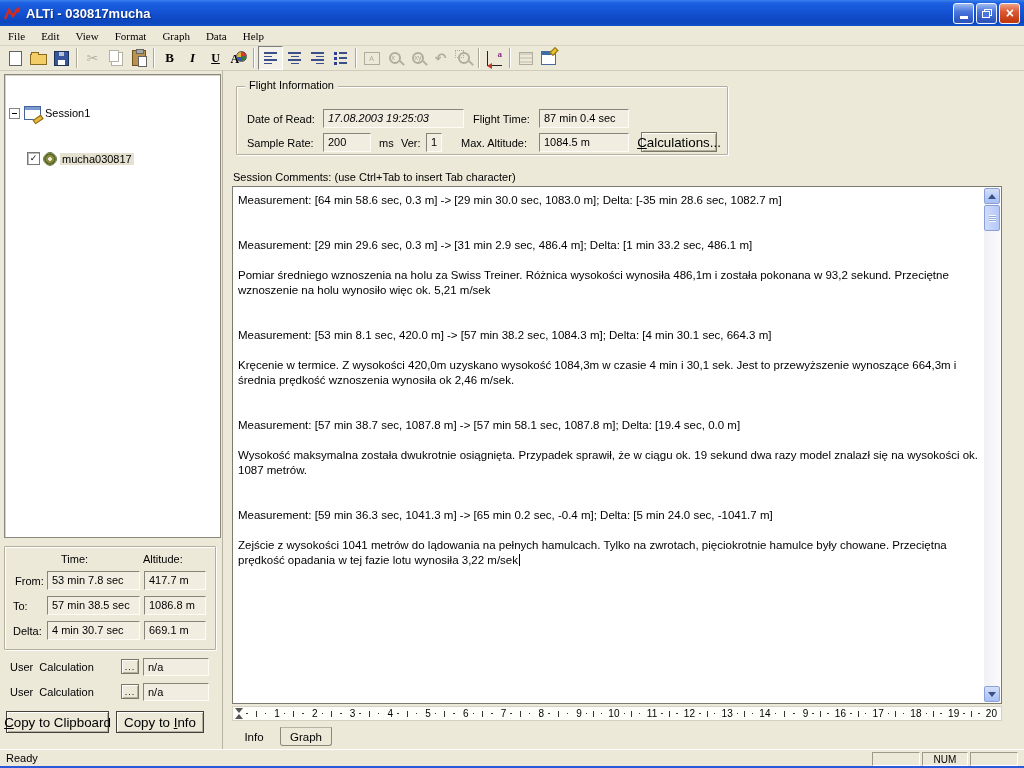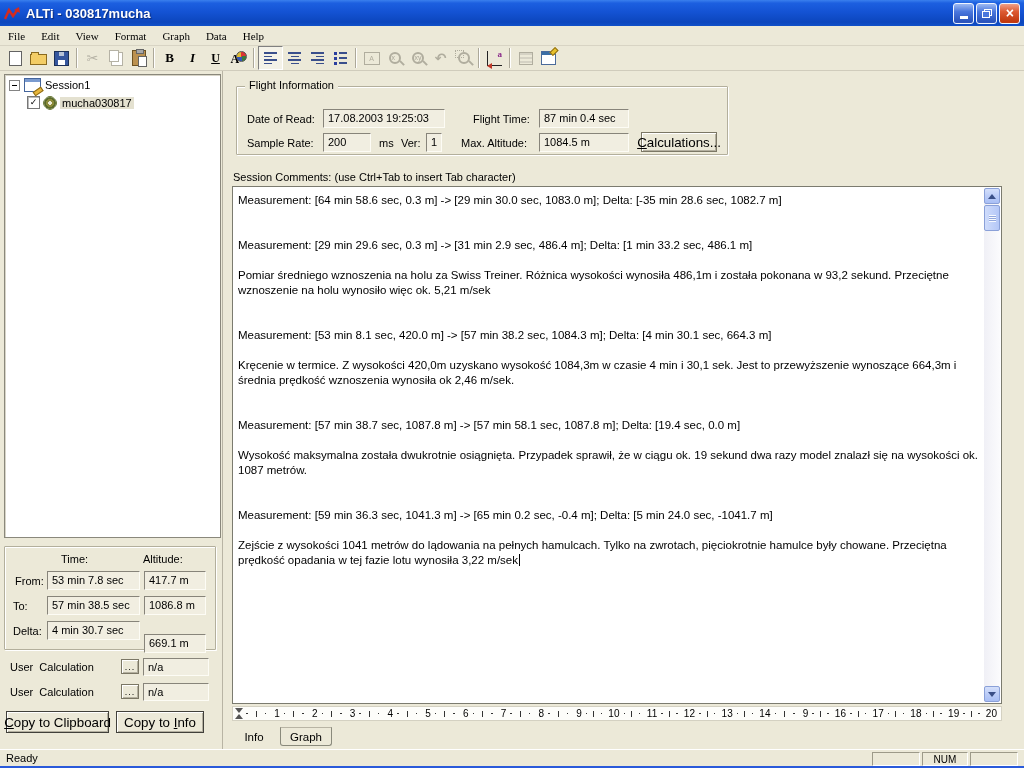--- a/index.html
+++ b/index.html
@@ -72,21 +72,21 @@
   .ic-props{position:relative;width:13px;height:12px;background:#fff;border:1px solid #4a6a9a;}
   .ic-props::before{content:"";position:absolute;left:0;top:0;right:0;height:3px;background:#3a6ea5;}
   .ic-props::after{content:"";position:absolute;right:-3px;top:-3px;width:6px;height:3px;background:#e8c22a;border:1px solid #8a6a1a;transform:rotate(-45deg);}
 
   
   .workspace{position:absolute;left:0;top:71px;width:100%;height:678px;background:#ece9d8;}
   .leftpane{position:absolute;left:0;top:71px;width:223px;height:678px;border-right:1px solid #b8b4a4;box-sizing:border-box;}
 
   .treebox{position:absolute;left:4px;top:74px;width:215px;height:462px;background:#fff;
     border:1px solid #8a887c;box-shadow:inset 1px 1px 0 #d8d5c8;}
-  .tree-row{display:flex;align-items:center;gap:4px;padding:3px 2px 1px 4px;}
+  .tree-row{display:flex;align-items:center;gap:4px;padding:3px 2px 1px 4px;margin-top:28px;}
   .tree-row.child{padding-left:22px;}
   .expbox{width:9px;height:9px;border:1px solid #848484;background:#fff;position:relative;flex:none;}
   .expbox::after{content:"";position:absolute;left:2px;top:4px;width:5px;height:1px;background:#000;}
   .ic-table{position:relative;width:15px;height:12px;background:#fff;border:1px solid #44659c;flex:none;
     background:linear-gradient(180deg,#7a9ace 0 3px,#fff 3px),repeating-linear-gradient(90deg,transparent 0 4px,#9ab0cc 4px 5px);}
   .ic-table::after{content:"";position:absolute;right:-3px;bottom:-2px;width:8px;height:2.5px;background:#e8b63a;border:1px solid #8a6a1a;transform:rotate(-35deg);}
   .cb{width:11px;height:11px;background:#fff;border:1px solid #777;box-shadow:inset 1px 1px 0 #bbb;display:flex;align-items:center;justify-content:center;flex:none;}
   .cb::after{content:"✓";font-size:9px;font-weight:bold;line-height:9px;}
   .ic-gear{width:12px;height:12px;border-radius:50%;flex:none;
     background:radial-gradient(circle,#ece9d8 0 2px,#8a8a3a 2px 4px,#5a6a2a 4px);
@@ -314,38 +314,38 @@
     <span class="lbl" style="left:0;top:28px;margin-left:10px;">From:</span>
     <span class="field" style="left:42px;top:24px;width:93px;">53 min 7.8 sec</span>
     <span class="field" style="left:139px;top:24px;width:62px;">417.7 m</span>
 
     <span class="lbl" style="left:8px;top:53px;">To:</span>
     <span class="field" style="left:42px;top:49px;width:93px;">57 min 38.5 sec</span>
     <span class="field" style="left:139px;top:49px;width:62px;">1086.8 m</span>
 
     <span class="lbl" style="left:8px;top:78px;">Delta:</span>
     <span class="field" style="left:42px;top:74px;width:93px;">4 min 30.7 sec</span>
-    <span class="field" style="left:139px;top:87px;width:62px;">669.1 m</span>
+    <span class="field" style="left:139px;top:74px;width:62px;">669.1 m</span>
   </div>
 
   <span class="lbl" style="left:10px;top:661px;white-space:pre;">User  Calculation</span>
   <button class="btn mini-btn" style="left:121px;top:659px;">...</button>
   <span class="field" style="left:143px;top:658px;width:66px;height:18px;">n/a</span>
 
   <span class="lbl" style="left:10px;top:686px;white-space:pre;">User  Calculation</span>
   <button class="btn mini-btn" style="left:121px;top:684px;">...</button>
   <span class="field" style="left:143px;top:683px;width:66px;height:18px;">n/a</span>
 
   <button class="btn strong" style="position:absolute;left:6px;top:711px;width:103px;height:22px;"><span></span><u class="acc">C</u><span>opy to Clipboard</span></button>
   <button class="btn strong" style="position:absolute;left:116px;top:711px;width:88px;height:22px;"><span>Copy to </span><u class="acc">I</u><span>nfo</span></button>
 
   <div class="groupbox" style="left:236px;top:86px;width:490px;height:67px;">
     <span class="gb-title">Flight Information</span>
     <span class="lbl" style="left:10px;top:26px;">Date of Read:</span>
-    <span class="field" style="left:86px;top:22px;width:122px;">17.08.2003 19:25:03</span>
+    <span class="field" style="left:86px;top:22px;width:141px;font-style:italic;">17.08.2003 19:25:03</span>
     <span class="lbl" style="left:224px;top:26px;padding-left:12px;">Flight Time:</span>
     <span class="field" style="left:302px;top:22px;width:90px;">87 min 0.4 sec</span>
 
     <span class="lbl" style="left:10px;top:50px;">Sample Rate:</span>
     <span class="field" style="left:86px;top:46px;width:48px;">200</span>
     <span class="lbl" style="left:142px;top:50px;">ms</span>
     <span class="lbl" style="left:164px;top:50px;">Ver:</span>
     <span class="field" style="left:189px;top:46px;width:16px;">1</span>
     <span class="lbl" style="left:224px;top:50px;">Max. Altitude:</span>
     <span class="field" style="left:302px;top:46px;width:90px;">1084.5 m</span>

